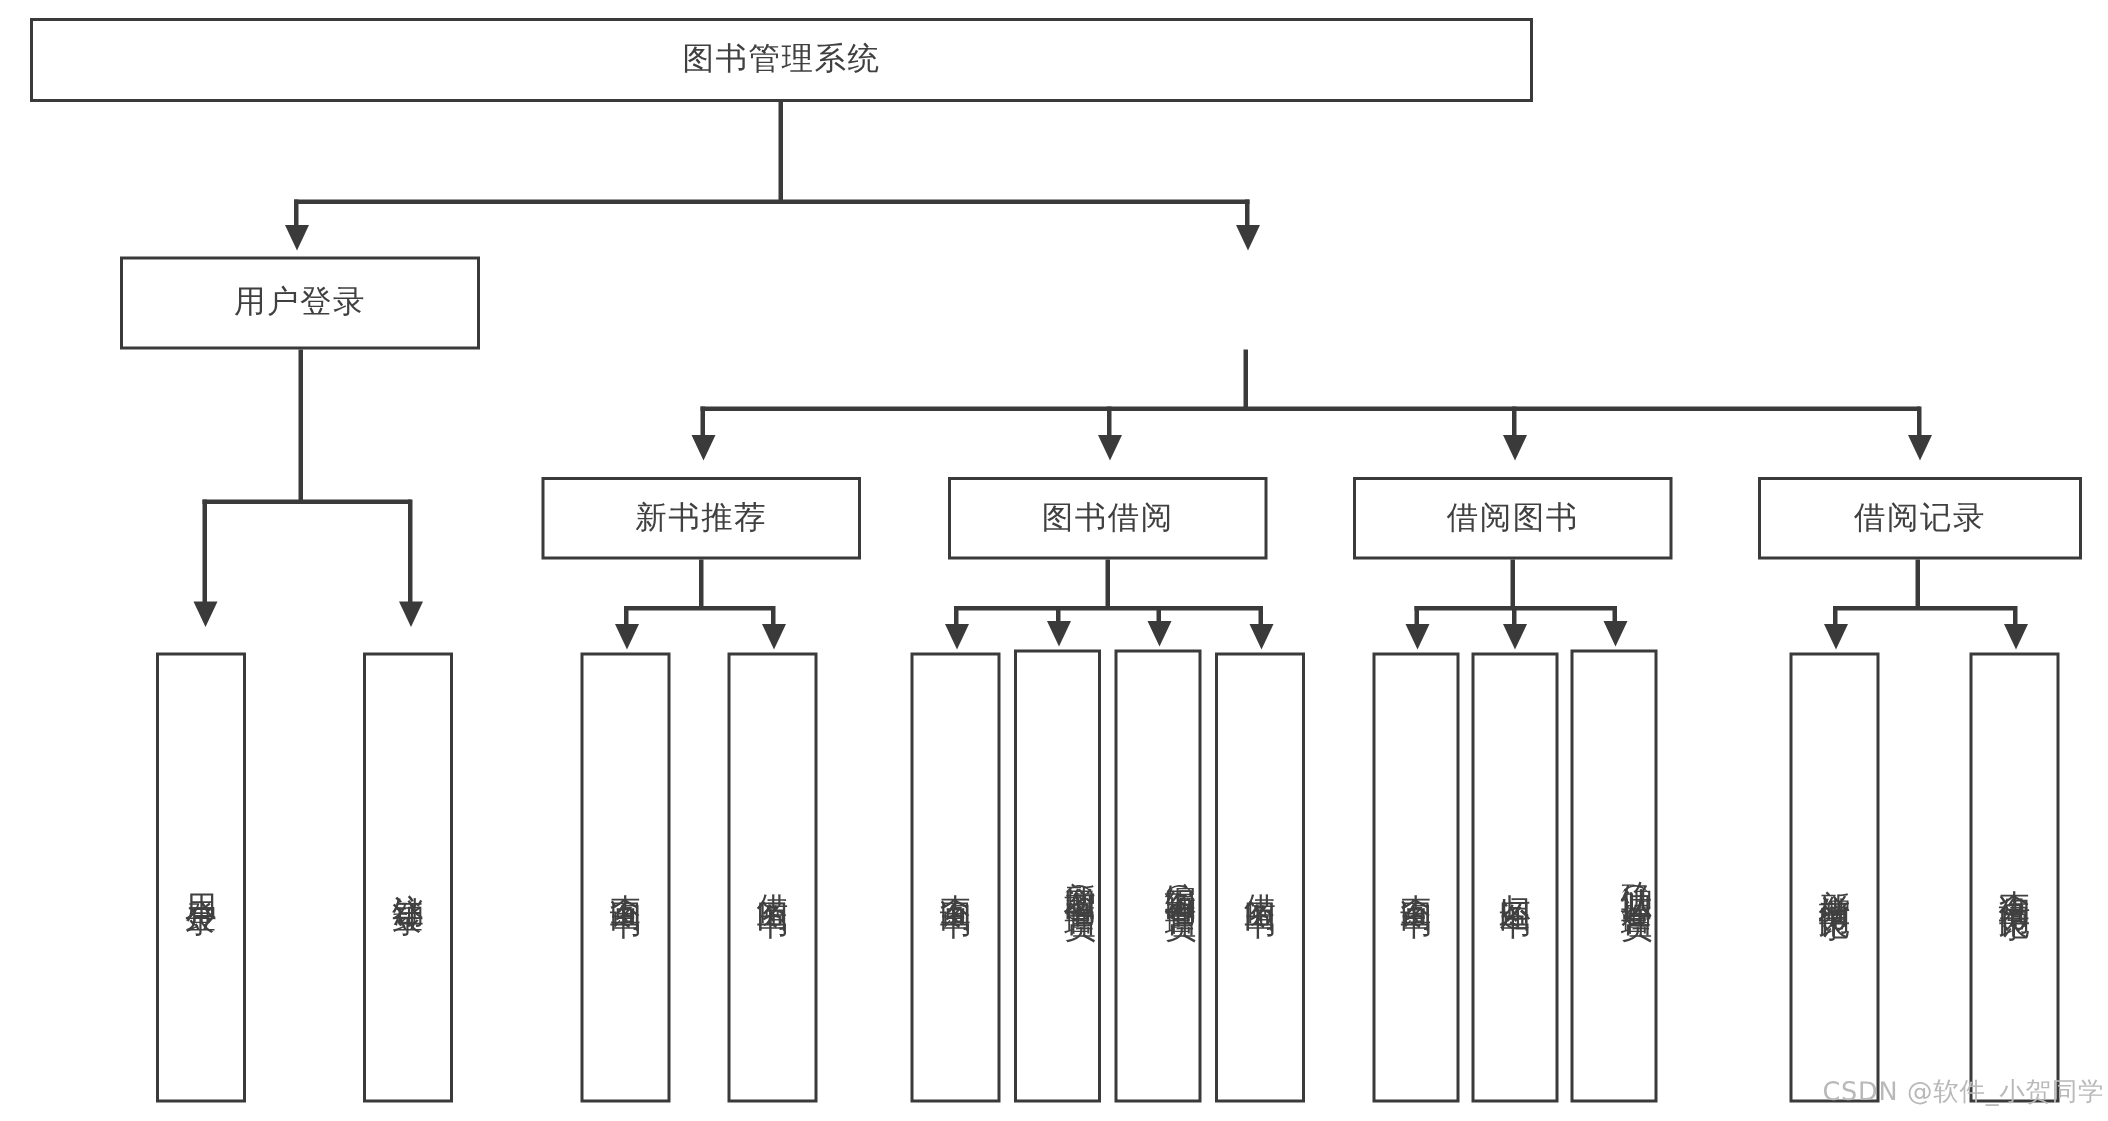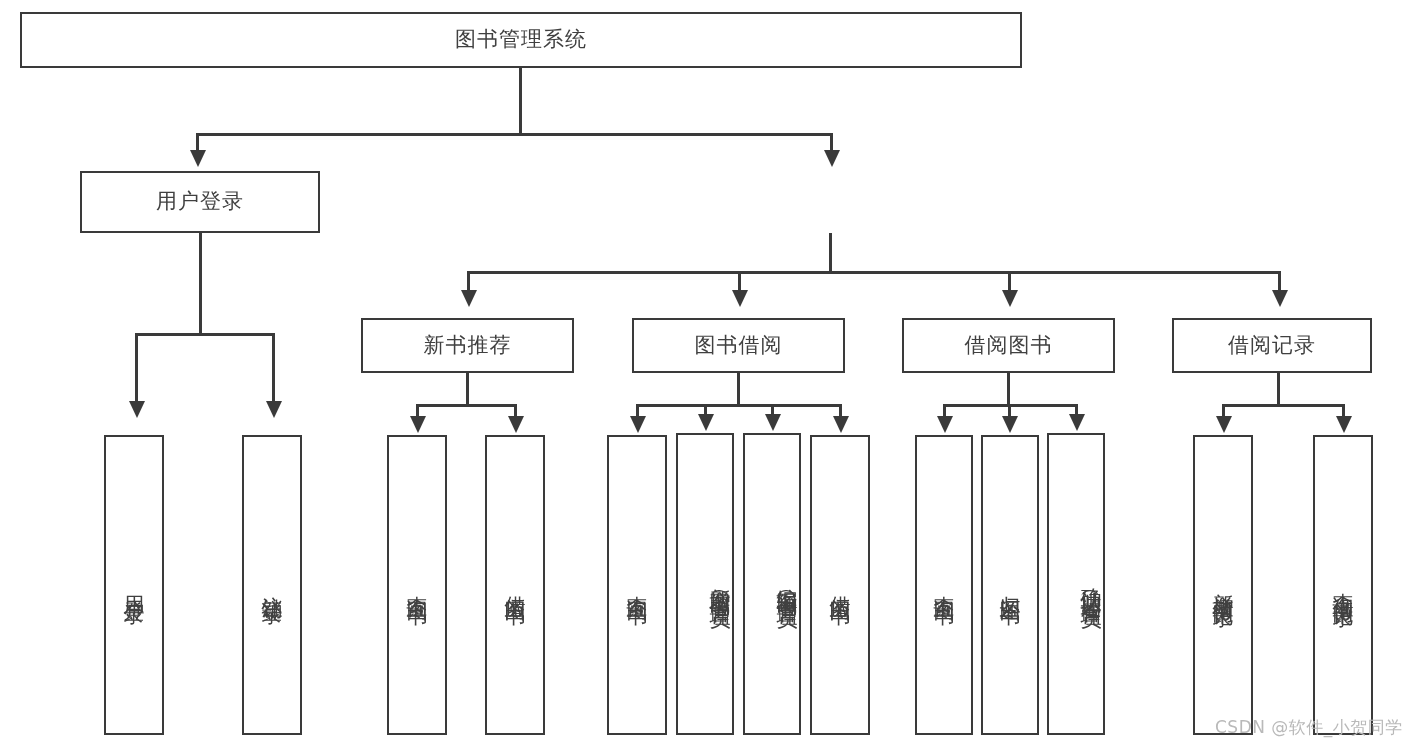--- a/index.html
+++ b/index.html
@@ -129,21 +129,21 @@
 
   <div class="node horiz" style="left:632px; top:318px; width:213px; height:55px;">
     <span class="node-label">图书借阅</span>
   </div>
   <div class="node horiz" style="left:361px; top:318px; width:213px; height:55px;">
     <span class="node-label">新书推荐</span>
   </div>
   <div class="node horiz" style="left:902px; top:318px; width:213px; height:55px;">
     <span class="node-label">借阅图书</span>
   </div>
-  <div class="node horiz" style="left:1172px; top:318px; width:200px; height:55px;align-items:center;">
+  <div class="node horiz" style="left:1172px; top:318px; width:216px; height:55px;align-items:center;">
     <span class="node-label">借阅记录</span>
   </div>
 
   <div class="vline" style="left:466px; top:373px; height:33px;"></div>
   <div class="hline" style="left:416px; top:404px; width:100px;"></div>
   <div class="vline" style="left:416px; top:404px; height:14px;"></div>
   <div class="arrow" style="left:410px; top:416px;"></div>
   <div class="vline" style="left:514px; top:404px; height:14px;"></div>
   <div class="arrow" style="left:508px; top:416px;"></div>
 

